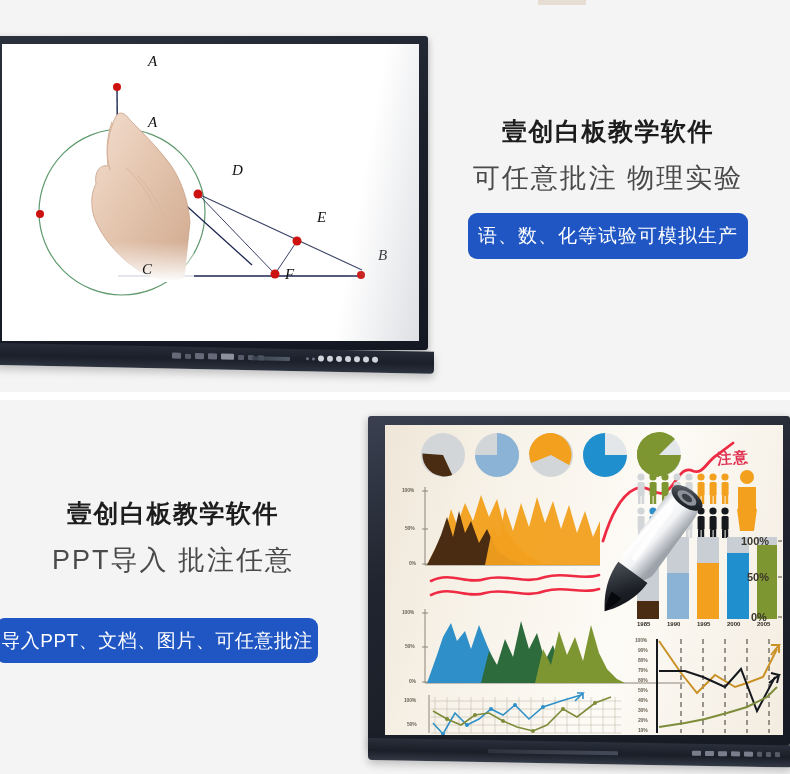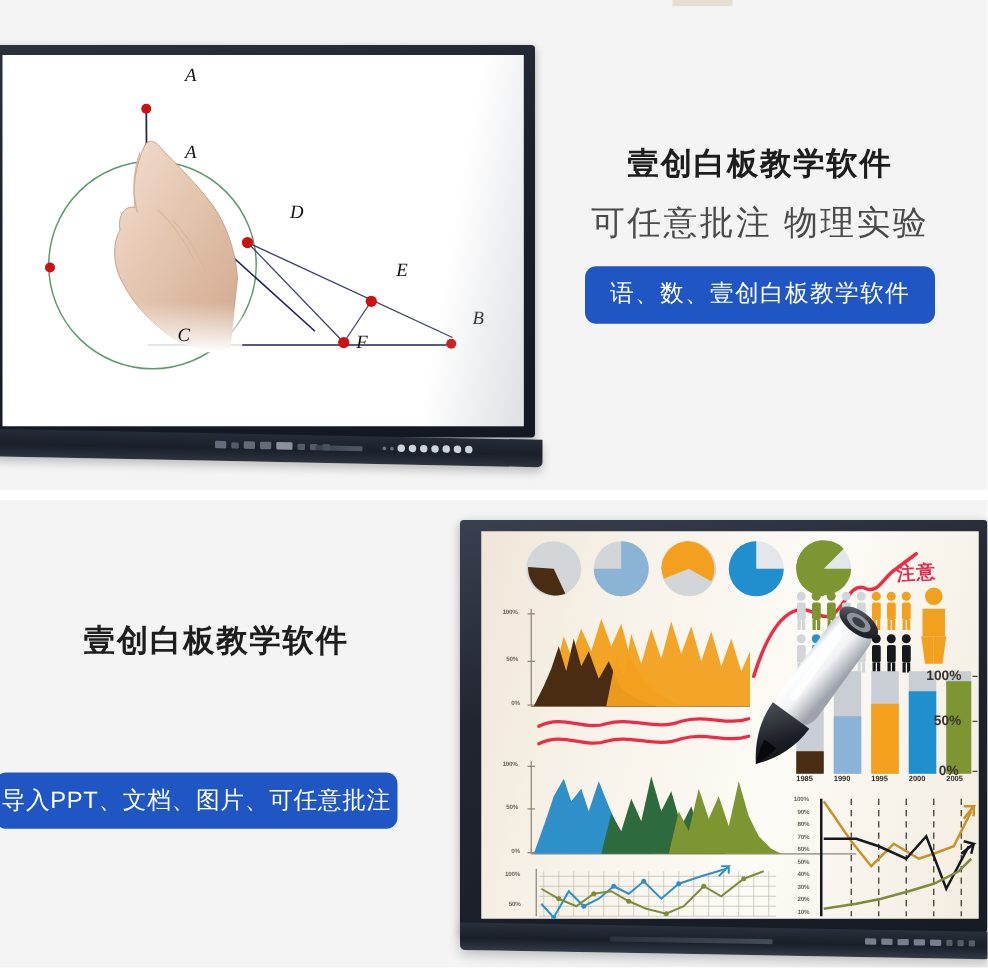--- a/index.html
+++ b/index.html
@@ -254,30 +254,31 @@
           <span class="m1-dot"></span>
           <span class="m1-dot"></span>
           <span class="m1-dot"></span>
         </div>
       </div>
     </div>
 
     <div class="copy-top">
       <div class="headline">壹创白板教学软件</div>
       <div class="subline">可任意批注 物理实验</div>
-      <button class="pill">语、数、壹创白板教学软件</button>
+      <button class="pill">语、数、化等试验可模拟生产</button>
     </div>
   </div>
 
   <div class="divider"></div>
 
   <div class="section-bottom">
 
     <div class="copy-bottom">
       <div class="headline2">壹创白板教学软件</div>
+      <div class="subline2">PPT导入 批注任意</div>
       <button class="pill2">导入PPT、文档、图片、可任意批注</button>
     </div>
 
     <div class="monitor2">
       <div class="m2-bezel"></div>
       <div class="m2-screen">
 
         <svg viewBox="0 0 398 310" width="398" height="310">
 
           <g>

